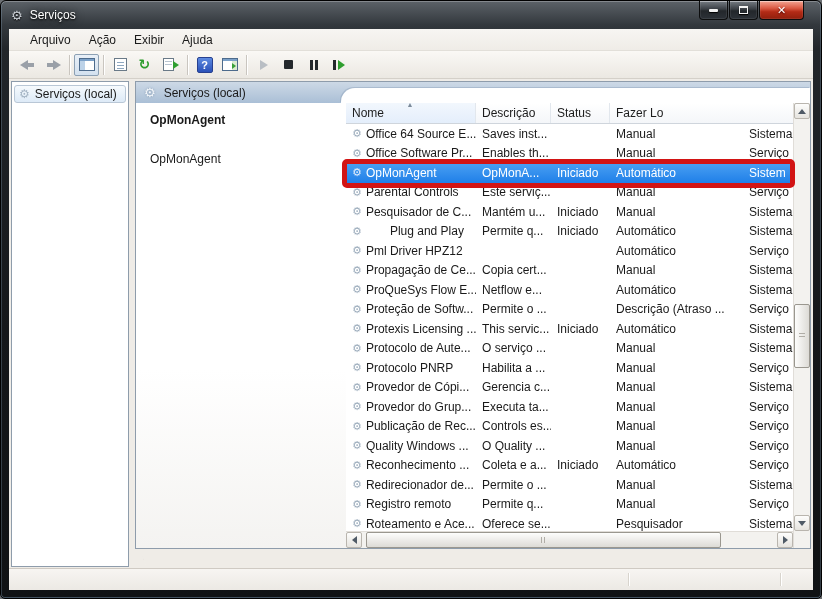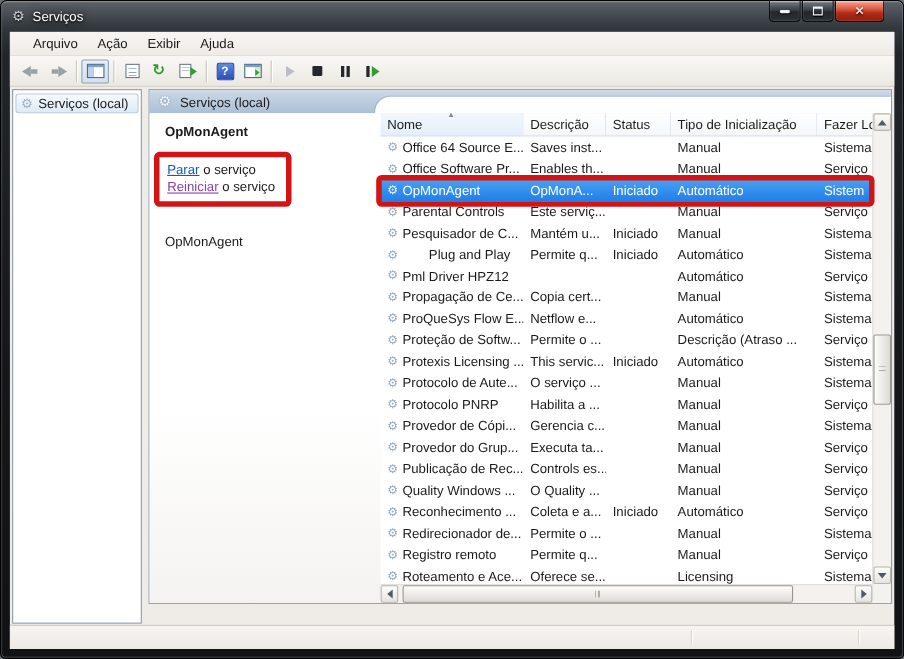--- a/index.html
+++ b/index.html
@@ -206,36 +206,31 @@
         <div class="view-panel">
           <div class="view-header">
             <span class="gear">⚙</span>
             <span>Serviços (local)</span>
             <div class="tab-curve"></div>
           </div>
 
           <div class="view-body">
             <div class="info-pane">
               <div class="info-title">OpMonAgent</div>
-              <div class="annotation-inline">
-                <div class="action-line"><span class="link-stop">Parar</span><span> o serviço</span></div>
-                <div class="action-line"><span class="link-restart">Reiniciar</span><span> o serviço</span></div>
-              </div>
               <div class="desc-block">
                 <div>OpMonAgent</div>
               </div>
             </div>
 
             <div class="list-pane">
               <div class="list-main">
                 <div class="lheader" id="lheader">
                     <div class="hcell col-0 sorted">Nome<span class="sort-arrow">▲</span></div>
                     <div class="hcell col-1">Descrição</div>
                     <div class="hcell col-2">Status</div>
-                    <div class="hcell col-3">Tipo de Inicialização</div>
                     <div class="hcell col-4">Fazer Lo</div>
                   </div>
                 <div class="rows" id="rows">
                     <div class="lrow">
                       <div class="lcell col-0">
                         <span class="gear">⚙</span>
                         <span style="overflow: hidden; white-space: nowrap;">Office 64 Source E...</span>
                       </div>
                       <div class="lcell col-1">Saves inst...</div>
                       <div class="lcell col-2"></div>
@@ -432,21 +427,21 @@
                       <div class="lcell col-3">Manual</div>
                       <div class="lcell col-4">Serviço</div>
                     </div>
                     <div class="lrow">
                       <div class="lcell col-0">
                         <span class="gear">⚙</span>
                         <span style="overflow: hidden; white-space: nowrap;">Roteamento e Ace...</span>
                       </div>
                       <div class="lcell col-1">Oferece se...</div>
                       <div class="lcell col-2"></div>
-                      <div class="lcell col-3">Licensing</div>
+                      <div class="lcell col-3">Pesquisador</div>
                       <div class="lcell col-4">Sistema</div>
                     </div>
                   </div>
                 <div class="hscroll">
                   <div class="sbtn">
                       <span class="tri tri-left"></span>
                     </div>
                   <div class="htrack">
                       <div class="hthumb"></div>
                     </div>

